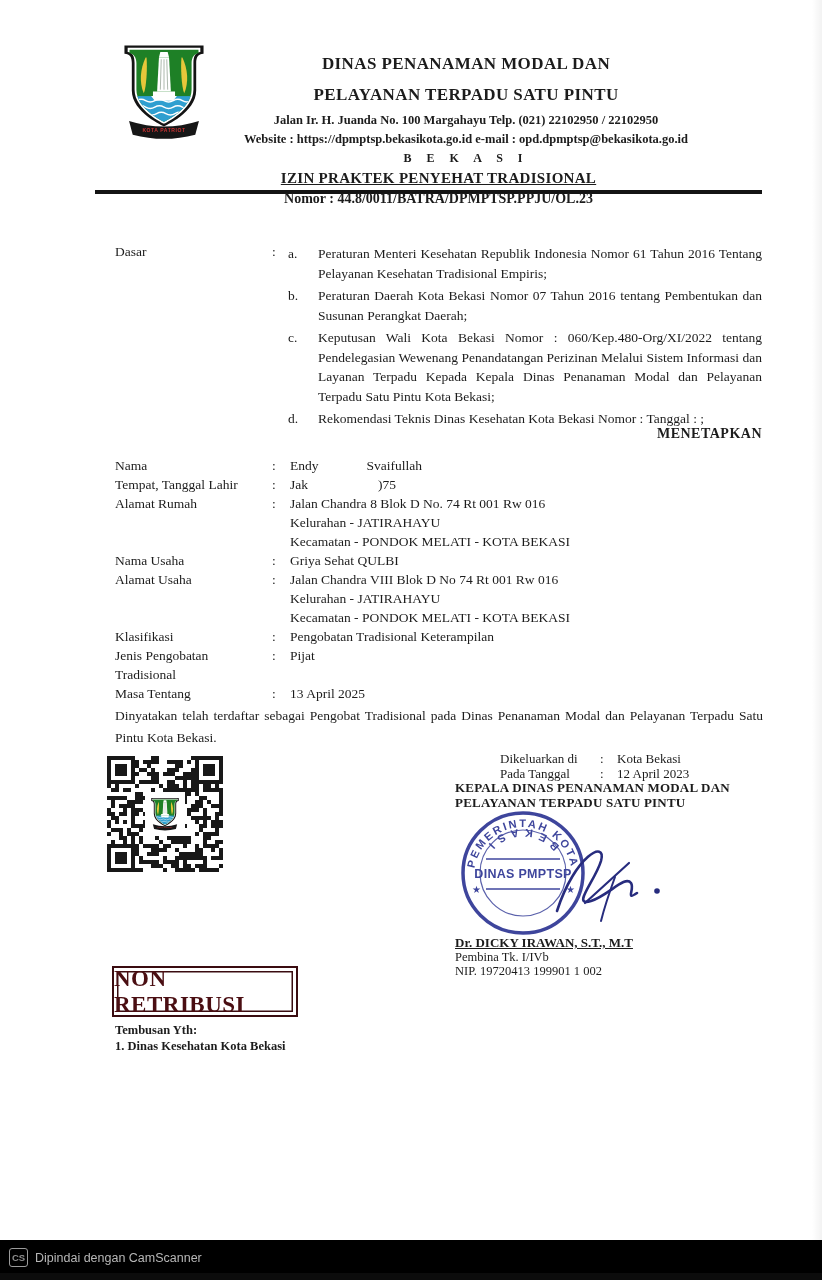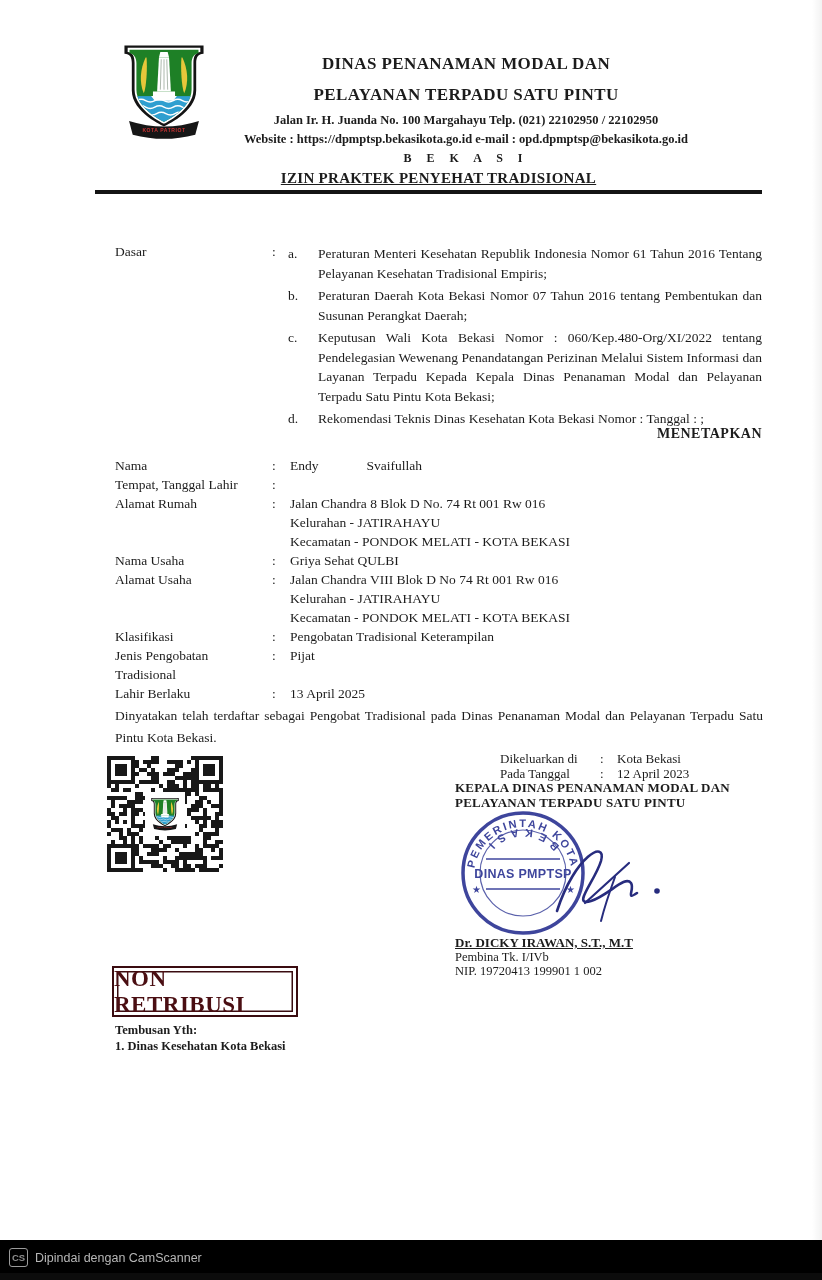--- a/index.html
+++ b/index.html
@@ -127,20 +127,21 @@
       <div class="org org2">PELAYANAN TERPADU SATU PINTU</div>
       <div class="addr">Jalan Ir. H. Juanda No. 100 Margahayu Telp. (021) 22102950 / 22102950</div>
       <div class="web">Website : https://dpmptsp.bekasikota.go.id e-mail : opd.dpmptsp@bekasikota.go.id</div>
       <div class="city">B E K A S I</div>
     </div>
     <div class="rule"></div>
   </div>
 
   <div class="titleblock">
     <div class="t1">IZIN PRAKTEK PENYEHAT TRADISIONAL</div>
+    <div class="t2">Nomor : 44.8/0011/BATRA/DPMPTSP.PPJU/OL.23</div>
   </div>
 
   <div class="dasar">
     <span class="dlabel">Dasar</span>
     <span class="dcolon">:</span>
     <div class="ditems">
       <div class="ditem">
         <span class="dletter">a.</span>
         <span class="dtext">Peraturan Menteri Kesehatan Republik Indonesia Nomor 61 Tahun 2016 Tentang Pelayanan Kesehatan Tradisional Empiris;</span>
       </div>
@@ -163,20 +164,21 @@
 
   <div class="fields">
     <div class="frow">
       <span class="flabel">Nama</span>
       <span class="fcolon">:</span>
       <span class="fvalue"><span>Endy</span><span class="gap-sm"></span><span>Svaifullah</span></span>
     </div>
     <div class="frow">
       <span class="flabel">Tempat, Tanggal Lahir</span>
       <span class="fcolon">:</span>
+      <span class="fvalue"><span>Jak</span><span class="gap-md"></span><span>)75</span></span>
     </div>
     <div class="frow">
       <span class="flabel">Alamat Rumah</span>
       <span class="fcolon">:</span>
       <span class="fvalue">Jalan Chandra 8 Blok D No. 74 Rt 001 Rw 016</span>
     </div>
     <div class="frow">
       <span class="flabel"></span>
       <span class="fcolon"></span>
       <span class="fvalue">Kelurahan - JATIRAHAYU</span>
@@ -215,21 +217,21 @@
       <span class="flabel">Jenis Pengobatan</span>
       <span class="fcolon">:</span>
       <span class="fvalue">Pijat</span>
     </div>
     <div class="frow">
       <span class="flabel">Tradisional</span>
       <span class="fcolon"></span>
       <span class="fvalue"></span>
     </div>
     <div class="frow">
-      <span class="flabel">Lahir Berlaku</span>
+      <span class="flabel">Masa Tentang</span>
       <span class="fcolon">:</span>
       <span class="fvalue">13 April 2025</span>
     </div>
   </div>
 
   <div class="statement">Dinyatakan telah terdaftar sebagai Pengobat Tradisional pada Dinas Penanaman Modal dan Pelayanan Terpadu Satu Pintu Kota Bekasi.</div>
 
   <div class="qr">
       <i style="left:0px;top:0px"></i>
       <i style="left:4px;top:0px"></i>

